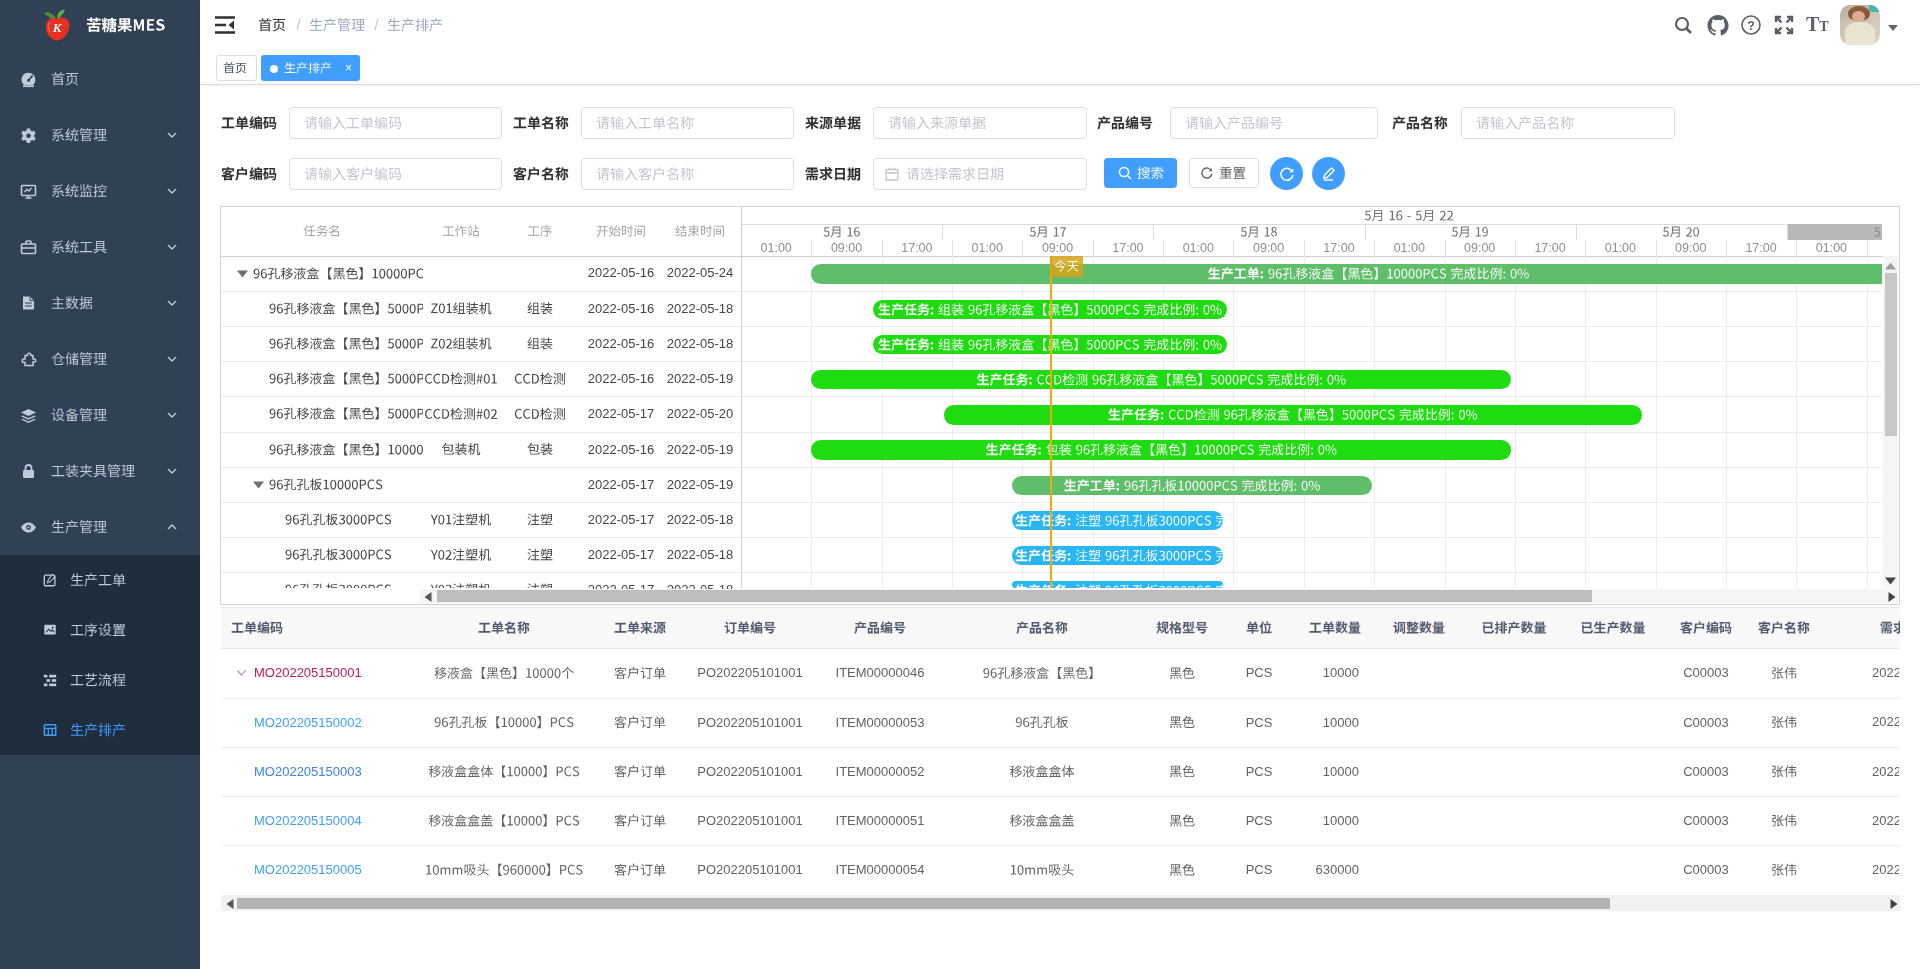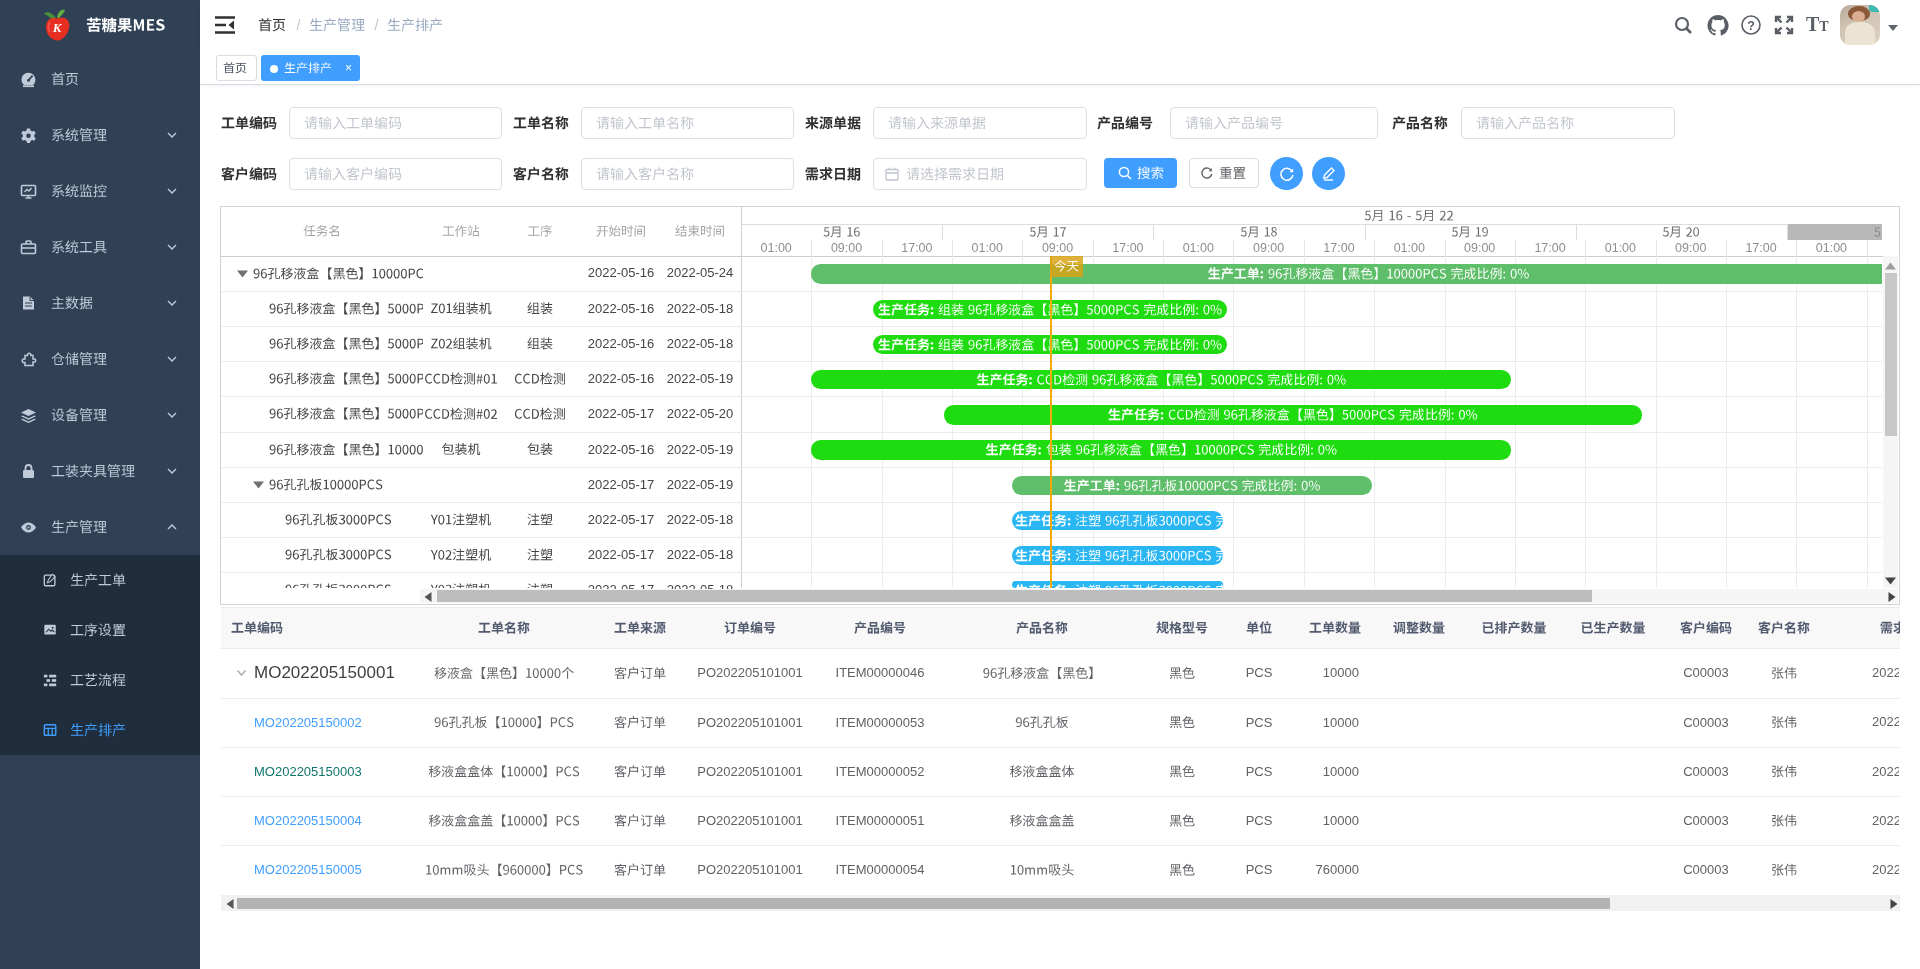--- a/index.html
+++ b/index.html
@@ -1027,57 +1027,57 @@
     <g fill="#515a6e" transform="translate(20.0 25.5) scale(0.1300 -0.1300)">
       <use href="#g61"></use>
       <use href="#g62" x="100"></use>
       <use href="#g63" x="200"></use>
       <use href="#g64" x="300"></use>
     </g>
   </svg>
 <svg style="position:absolute;left:236px;top:668.1px" width="11" height="10" viewBox="0 0 11 10" fill="none">
     <path d="M1.5 2.5 L5.5 7 L9.5 2.5" stroke="#aab0b8" stroke-width="1.6"></path>
   </svg>
-<div style="position:absolute;left:254px;top:663.4px;font-size:17px;line-height:19.5px;color:#404040;white-space:pre;">MO202205150001</div>
+<div style="position:absolute;left:254px;top:663.4px;font-size:13px;line-height:19.5px;color:#be185d;white-space:pre;">MO202205150001</div>
 <div style="position:absolute;left:750px;top:663.4px;font-size:13px;line-height:19.5px;color:#606266;transform:translateX(-50%);white-space:pre;">PO202205101001</div>
 <div style="position:absolute;left:880px;top:663.4px;font-size:13px;line-height:19.5px;color:#606266;transform:translateX(-50%);white-space:pre;">ITEM00000046</div>
 <div style="position:absolute;left:1259px;top:663.4px;font-size:13px;line-height:19.5px;color:#606266;transform:translateX(-50%);white-space:pre;">PCS</div>
 <div style="position:absolute;right:561px;top:663.4px;font-size:13px;line-height:19.5px;color:#606266;white-space:pre;">10000</div>
 <div style="position:absolute;left:1706px;top:663.4px;font-size:13px;line-height:19.5px;color:#606266;transform:translateX(-50%);white-space:pre;">C00003</div>
 <div style="position:absolute;left:1872px;top:663.1px;width:27px;height:20px;overflow:hidden;font-size:13px;line-height:20px;color:#606266;white-space:pre">2022-05-20</div>
 <div style="position:absolute;left:221px;top:697.7px;width:1679px;height:1px;background:#ebeef5"></div>
 <div style="position:absolute;left:254px;top:712.6px;font-size:13px;line-height:19.5px;color:#409eff;white-space:pre;">MO202205150002</div>
 <div style="position:absolute;left:750px;top:712.6px;font-size:13px;line-height:19.5px;color:#606266;transform:translateX(-50%);white-space:pre;">PO202205101001</div>
 <div style="position:absolute;left:880px;top:712.6px;font-size:13px;line-height:19.5px;color:#606266;transform:translateX(-50%);white-space:pre;">ITEM00000053</div>
 <div style="position:absolute;left:1259px;top:712.6px;font-size:13px;line-height:19.5px;color:#606266;transform:translateX(-50%);white-space:pre;">PCS</div>
 <div style="position:absolute;right:561px;top:712.6px;font-size:13px;line-height:19.5px;color:#606266;white-space:pre;">10000</div>
 <div style="position:absolute;left:1706px;top:712.6px;font-size:13px;line-height:19.5px;color:#606266;transform:translateX(-50%);white-space:pre;">C00003</div>
 <div style="position:absolute;left:1872px;top:712.3px;width:27px;height:20px;overflow:hidden;font-size:13px;line-height:20px;color:#606266;white-space:pre">2022-05-20</div>
 <div style="position:absolute;left:221px;top:746.9000000000001px;width:1679px;height:1px;background:#ebeef5"></div>
-<div style="position:absolute;left:254px;top:761.8px;font-size:13px;line-height:19.5px;color:#0f766e;white-space:pre;">MO202205150003</div>
+<div style="position:absolute;left:254px;top:761.8px;font-size:13px;line-height:19.5px;color:#3b82f6;white-space:pre;">MO202205150003</div>
 <div style="position:absolute;left:750px;top:761.8px;font-size:13px;line-height:19.5px;color:#606266;transform:translateX(-50%);white-space:pre;">PO202205101001</div>
 <div style="position:absolute;left:880px;top:761.8px;font-size:13px;line-height:19.5px;color:#606266;transform:translateX(-50%);white-space:pre;">ITEM00000052</div>
 <div style="position:absolute;left:1259px;top:761.8px;font-size:13px;line-height:19.5px;color:#606266;transform:translateX(-50%);white-space:pre;">PCS</div>
 <div style="position:absolute;right:561px;top:761.8px;font-size:13px;line-height:19.5px;color:#606266;white-space:pre;">10000</div>
 <div style="position:absolute;left:1706px;top:761.8px;font-size:13px;line-height:19.5px;color:#606266;transform:translateX(-50%);white-space:pre;">C00003</div>
 <div style="position:absolute;left:1872px;top:761.5px;width:27px;height:20px;overflow:hidden;font-size:13px;line-height:20px;color:#606266;white-space:pre">2022-05-20</div>
 <div style="position:absolute;left:221px;top:796.1000000000001px;width:1679px;height:1px;background:#ebeef5"></div>
 <div style="position:absolute;left:254px;top:811.0px;font-size:13px;line-height:19.5px;color:#409eff;white-space:pre;">MO202205150004</div>
 <div style="position:absolute;left:750px;top:811.0px;font-size:13px;line-height:19.5px;color:#606266;transform:translateX(-50%);white-space:pre;">PO202205101001</div>
 <div style="position:absolute;left:880px;top:811.0px;font-size:13px;line-height:19.5px;color:#606266;transform:translateX(-50%);white-space:pre;">ITEM00000051</div>
 <div style="position:absolute;left:1259px;top:811.0px;font-size:13px;line-height:19.5px;color:#606266;transform:translateX(-50%);white-space:pre;">PCS</div>
 <div style="position:absolute;right:561px;top:811.0px;font-size:13px;line-height:19.5px;color:#606266;white-space:pre;">10000</div>
 <div style="position:absolute;left:1706px;top:811.0px;font-size:13px;line-height:19.5px;color:#606266;transform:translateX(-50%);white-space:pre;">C00003</div>
 <div style="position:absolute;left:1872px;top:810.7px;width:27px;height:20px;overflow:hidden;font-size:13px;line-height:20px;color:#606266;white-space:pre">2022-05-20</div>
 <div style="position:absolute;left:221px;top:845.3000000000002px;width:1679px;height:1px;background:#ebeef5"></div>
 <div style="position:absolute;left:254px;top:860.2px;font-size:13px;line-height:19.5px;color:#409eff;white-space:pre;">MO202205150005</div>
 <div style="position:absolute;left:750px;top:860.2px;font-size:13px;line-height:19.5px;color:#606266;transform:translateX(-50%);white-space:pre;">PO202205101001</div>
 <div style="position:absolute;left:880px;top:860.2px;font-size:13px;line-height:19.5px;color:#606266;transform:translateX(-50%);white-space:pre;">ITEM00000054</div>
 <div style="position:absolute;left:1259px;top:860.2px;font-size:13px;line-height:19.5px;color:#606266;transform:translateX(-50%);white-space:pre;">PCS</div>
-<div style="position:absolute;right:561px;top:860.2px;font-size:13px;line-height:19.5px;color:#606266;white-space:pre;">760000</div>
+<div style="position:absolute;right:561px;top:860.2px;font-size:13px;line-height:19.5px;color:#606266;white-space:pre;">630000</div>
 <div style="position:absolute;left:1706px;top:860.2px;font-size:13px;line-height:19.5px;color:#606266;transform:translateX(-50%);white-space:pre;">C00003</div>
 <div style="position:absolute;left:1872px;top:859.9px;width:27px;height:20px;overflow:hidden;font-size:13px;line-height:20px;color:#606266;white-space:pre">2022-05-20</div>
 <div style="position:absolute;left:221px;top:894.5000000000002px;width:1679px;height:1px;background:#ebeef5"></div>
 <div style="position:absolute;left:221px;top:895.4px;width:1679px;height:15.6px;background:#f1f1f1"></div>
 <svg style="position:absolute;left:226px;top:898.5px" width="8" height="10" viewBox="0 0 8 10" fill="none">
     <path d="M7.5 0 L7.5 10 L.5 5 Z" fill="#555"></path>
   </svg>
 <div style="position:absolute;left:237px;top:897.6px;width:1373px;height:11.5px;background:#b3b3b3"></div>
 <svg style="position:absolute;left:1890px;top:898.5px" width="8" height="10" viewBox="0 0 8 10" fill="none">
     <path d="M.5 0 L.5 10 L7.5 5 Z" fill="#444"></path>

